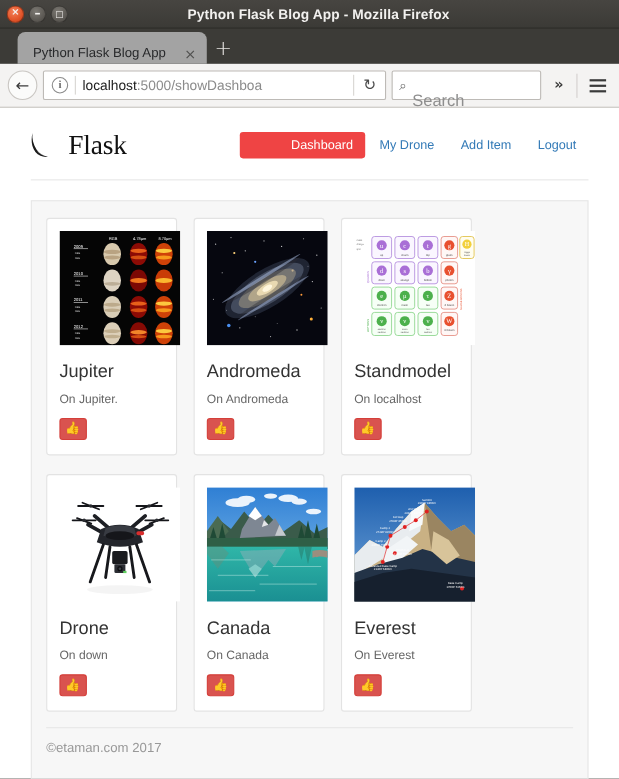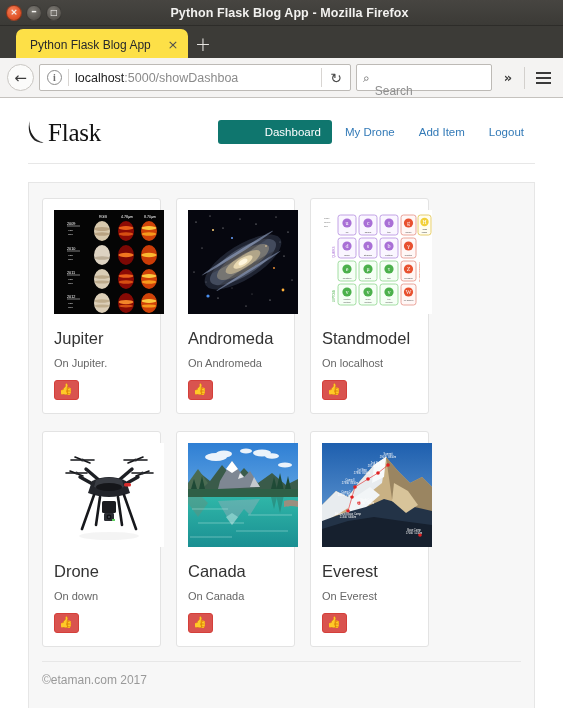--- a/index.html
+++ b/index.html
@@ -37,23 +37,23 @@
     letter-spacing: .1px; pointer-events: none;
   }
 
   
   .tabstrip {
     height: 32px; background: #3c3b37; display: flex; align-items: flex-end;
     padding-left: 16px; flex: 0 0 32px;
   }
   .tab {
     height: 29px; min-width: 172px; max-width: 200px;
-    background: #fde047;
+    background: #a3a3a3;
     border-radius: 7px 7px 0 0;
-    display: flex; align-items: center; padding: 2px 6px 0 14px;
+    display: flex; align-items: flex-start; padding: 12px 6px 0 14px;
     position: relative;
   }
   .tab-title {
     font-size: 12px; color: #28292b; flex: 1;
     white-space: nowrap; overflow: hidden; text-overflow: ellipsis;
   }
   .tab-close {
     width: 18px; height: 18px; display: flex; align-items: center;
     justify-content: center; color: #50504f; font-size: 13px;
     font-family: "DejaVu Sans", sans-serif; margin-left: 4px;
@@ -98,51 +98,51 @@
     width: 24px; height: 24px; display: flex; align-items: center;
     justify-content: center; color: #4b4b4b; font-size: 14px;
     font-family: "DejaVu Sans", sans-serif;
   }
   .searchbar {
     width: 136px; height: 27px; background: #fff; border: 1px solid #bdbab6;
     border-radius: 2px; display: flex; align-items: center; padding: 0 6px; gap: 5px;
     flex: 0 0 136px;
   }
   .search-icon { font-size: 12px; color: #6a6a6a; font-family: "DejaVu Sans", sans-serif; }
-  .search-ph { font-size: 12px; color: #8e8e8e; margin-top: 27px; }
+  .search-ph { font-size: 15px; color: #8e8e8e; margin-top: 27px; }
   .chev {
     width: 22px; height: 24px; display: flex; align-items: center;
     justify-content: center; color: #3c3c3c; font-size: 13px;
     font-family: "DejaVu Sans", sans-serif; font-weight: bold;
   }
   .tool-sep { width: 1px; height: 22px; background: #d3d0cd; }
   .hamburger {
     width: 26px; height: 26px; display: flex; flex-direction: column;
     align-items: center; justify-content: center; gap: 3px;
   }
   .hamburger i { display: block; width: 15px; height: 2px; background: #3a3a3a; }
 
   
   .viewport { flex: 1; background: #ffffff; overflow: hidden; position: relative; }
   .page { padding: 14px 28px 0 28px; }
 
   
   .brandrow { display: flex; align-items: center; height: 40px; position: relative; }
-  .brand { display: flex; align-items: center; gap: 1px; }
+  .brand { display: flex; align-items: center; gap: 15px; }
   .brand-horn { width: 19px; height: 26px; display: block; }
   .brand-text {
     font-family: "Liberation Serif", serif; font-size: 25px; color: #111;
     letter-spacing: -.2px; line-height: 1;
   }
   .nav-links { position: absolute; right: 0; display: flex; align-items: center; gap: 2px; }
   .nav-link {
     font-size: 11.5px; color: #337ab7; padding: 6px 11px; border-radius: 3px;
     white-space: nowrap;
   }
-  .nav-link.active { background: #0f766e; color: #ffffff; padding-left: 47px; }
+  .nav-link.active { background: #ef4444; color: #ffffff; padding-left: 47px; }
   .hr { height: 1px; background: #e7e7e7; margin-top: 11px; }
 
   
   .panel { background: #f7f7f7; border: 1px solid #e6e6e6; margin-top: 18px; padding: 15px 13px 12px 13px; }
   .grid { display: flex; flex-wrap: wrap; gap: 17px 15px; }
   .card {
     width: 119px; background: #ffffff; border: 1px solid #e3e3e3;
     border-radius: 3px; padding: 11px 11px 13px 11px;
   }
   .thumb {

